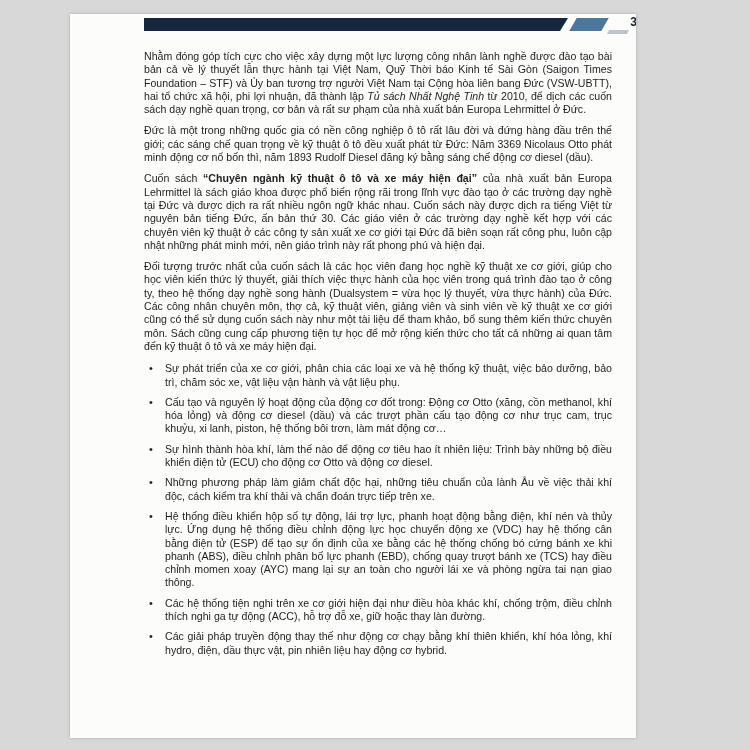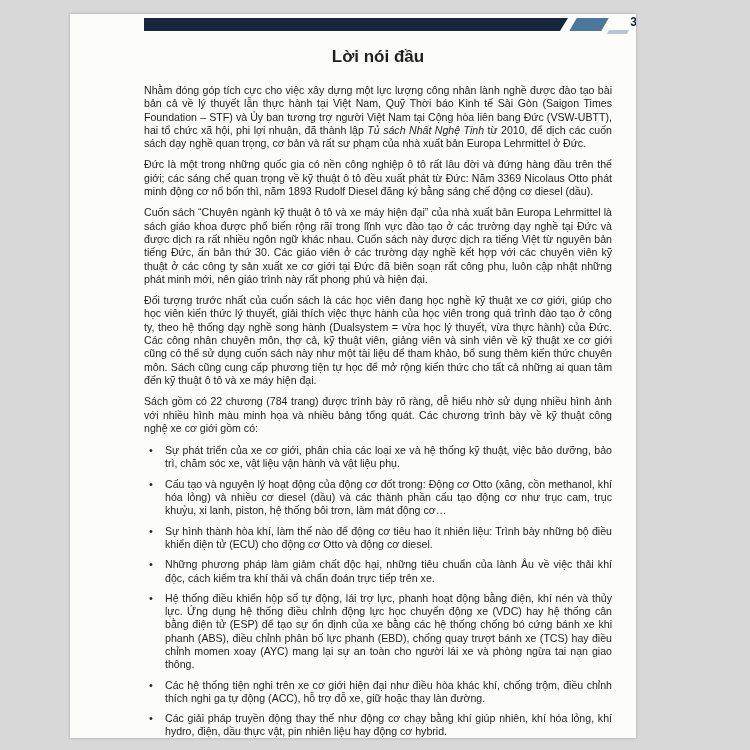--- a/index.html
+++ b/index.html
@@ -88,21 +88,21 @@
     margin-top: 17px;
     color: #1d1d1d;
     font-size: 10.6px;
     line-height: 13.3px;
   }
   .para {
     margin: 8px 0 7px 0;
     text-align: justify;
   }
   .em-italic { font-style: italic; }
-  .em-bold   { font-weight: normal; }
+  .em-bold   { font-weight: bold; }
   ul.points {
     list-style: none;
     margin: 9px 0 0 0;
     padding: 0 0 0 5px;
   }
   ul.points li {
     display: flex;
     margin: 0 0 7px 0;
   }
   .dot {
@@ -124,61 +124,59 @@
 
     <div class="header-row">
       <div class="bar-dark"></div>
       <div class="bar-blue"></div>
       <div class="num-group">
         <div class="page-num">3</div>
         <div class="bar-light"></div>
       </div>
     </div>
 
-    <h1 class="title">Lời nói đầu</h1>
 
     <div class="body-text">
 
       <p class="para"><span>Nhằm đóng góp tích cực cho việc xây dựng một lực lượng công nhân lành nghề được đào tạo bài bản cả về lý thuyết lẫn thực hành tại Việt Nam, Quỹ Thời báo Kinh tế Sài Gòn (Saigon Times Foundation – STF) và Ủy ban tương trợ người Việt Nam tại Cộng hòa liên bang Đức (VSW-UBTT), hai tổ chức xã hội, phi lợi nhuận, đã thành lập </span><span class="em-italic">Tủ sách Nhất Nghệ Tinh</span><span> từ 2010, để dịch các cuốn sách dạy nghề quan trọng, cơ bản và rất sư phạm của nhà xuất bản Europa Lehrmittel ở Đức.</span></p>
 
       <p class="para"><span>Đức là một trong những quốc gia có nền công nghiệp ô tô rất lâu đời và đứng hàng đầu trên thế giới; các sáng chế quan trọng về kỹ thuật ô tô đều xuất phát từ Đức: Năm 3369 Nicolaus Otto phát minh động cơ nổ bốn thì, năm 1893 Rudolf Diesel đăng ký bằng sáng chế động cơ diesel (dầu).</span></p>
 
       <p class="para"><span>Cuốn sách </span><span class="em-bold">“Chuyên ngành kỹ thuật ô tô và xe máy hiện đại”</span><span> của nhà xuất bản Europa Lehrmittel là sách giáo khoa được phổ biến rộng rãi trong lĩnh vực đào tạo ở các trường dạy nghề tại Đức và được dịch ra rất nhiều ngôn ngữ khác nhau. Cuốn sách này được dịch ra tiếng Việt từ nguyên bản tiếng Đức, ấn bản thứ 30. Các giáo viên ở các trường dạy nghề kết hợp với các chuyên viên kỹ thuật ở các công ty sản xuất xe cơ giới tại Đức đã biên soạn rất công phu, luôn cập nhật những phát minh mới, nên giáo trình này rất phong phú và hiện đại.</span></p>
 
       <p class="para"><span>Đối tượng trước nhất của cuốn sách là các học viên đang học nghề kỹ thuật xe cơ giới, giúp cho học viên kiến thức lý thuyết, giải thích việc thực hành của học viên trong quá trình đào tạo ở công ty, theo hệ thống dạy nghề song hành (Dualsystem = vừa học lý thuyết, vừa thực hành) của Đức. Các công nhân chuyên môn, thợ cả, kỹ thuật viên, giảng viên và sinh viên về kỹ thuật xe cơ giới cũng có thể sử dụng cuốn sách này như một tài liệu để tham khảo, bổ sung thêm kiến thức chuyên môn. Sách cũng cung cấp phương tiện tự học để mở rộng kiến thức cho tất cả những ai quan tâm đến kỹ thuật ô tô và xe máy hiện đại.</span></p>
 
-      <p class="para"><span>Sách gồm có 22 chương (784 trang) được trình bày rõ ràng, dễ hiểu nhờ sử dụng nhiều hình ảnh với nhiều hình màu minh họa và nhiều bảng tổng quát. Các chương trình bày về kỹ thuật công nghệ xe cơ giới gồm có:</span></p>
 
       <ul class="points">
         <li>
             <span class="dot">•</span>
             <span class="li-text">Sự phát triển của xe cơ giới, phân chia các loại xe và hệ thống kỹ thuật, việc bảo dưỡng, bảo trì, chăm sóc xe, vật liệu vận hành và vật liệu phụ.</span>
           </li>
         <li>
             <span class="dot">•</span>
-            <span class="li-text">Cấu tạo và nguyên lý hoạt động của động cơ đốt trong: Động cơ Otto (xăng, cồn methanol, khí hóa lỏng) và nhiều cơ diesel (dầu) và các thành phần cấu tạo động cơ như trục cam, trục khuỷu, xi lanh, piston, hệ thống bôi trơn, làm mát động cơ…</span>
+            <span class="li-text">Cấu tạo và nguyên lý hoạt động của động cơ đốt trong: Động cơ Otto (xăng, cồn methanol, khí hóa lỏng) và động cơ diesel (dầu) và các trượt phần cấu tạo động cơ như trục cam, trục khuỷu, xi lanh, piston, hệ thống bôi trơn, làm mát động cơ…</span>
           </li>
         <li>
             <span class="dot">•</span>
             <span class="li-text">Sự hình thành hòa khí, làm thế nào để động cơ tiêu hao ít nhiên liệu: Trình bày những bộ điều khiển điện tử (ECU) cho động cơ Otto và động cơ diesel.</span>
           </li>
         <li>
             <span class="dot">•</span>
             <span class="li-text">Những phương pháp làm giảm chất độc hại, những tiêu chuẩn của lành Âu về việc thải khí độc, cách kiểm tra khí thải và chẩn đoán trực tiếp trên xe.</span>
           </li>
         <li>
             <span class="dot">•</span>
             <span class="li-text">Hệ thống điều khiển hộp số tự động, lái trợ lực, phanh hoạt động bằng điện, khí nén và thủy lực. Ứng dụng hệ thống điều chỉnh động lực học chuyển động xe (VDC) hay hệ thống cân bằng điện tử (ESP) để tạo sự ổn định của xe bằng các hệ thống chống bó cứng bánh xe khi phanh (ABS), điều chỉnh phân bố lực phanh (EBD), chống quay trượt bánh xe (TCS) hay điều chỉnh momen xoay (AYC) mang lại sự an toàn cho người lái xe và phòng ngừa tai nạn giao thông.</span>
           </li>
         <li>
             <span class="dot">•</span>
             <span class="li-text">Các hệ thống tiện nghi trên xe cơ giới hiện đại như điều hòa khác khí, chống trộm, điều chỉnh thích nghi ga tự động (ACC), hỗ trợ đỗ xe, giữ hoặc thay làn đường.</span>
           </li>
         <li>
             <span class="dot">•</span>
-            <span class="li-text">Các giải pháp truyền động thay thế như động cơ chạy bằng khí giúp nhiên, khí hóa lỏng, khí hydro, điện, dầu thực vật, pin nhiên liệu hay động cơ hybrid.</span>
+            <span class="li-text">Các giải pháp truyền động thay thế như động cơ chạy bằng khí thiên khiển, khí hóa lỏng, khí hydro, điện, dầu thực vật, pin nhiên liệu hay động cơ hybrid.</span>
           </li>
 
       </ul>
 
     </div>
   </div>
 </div>
 
 </body></html>

